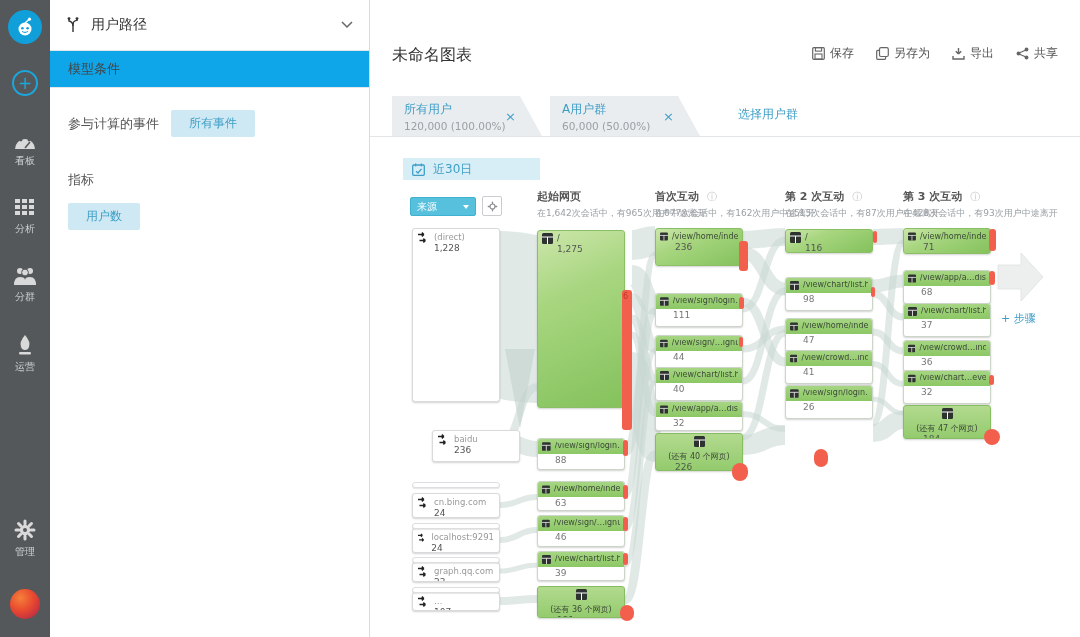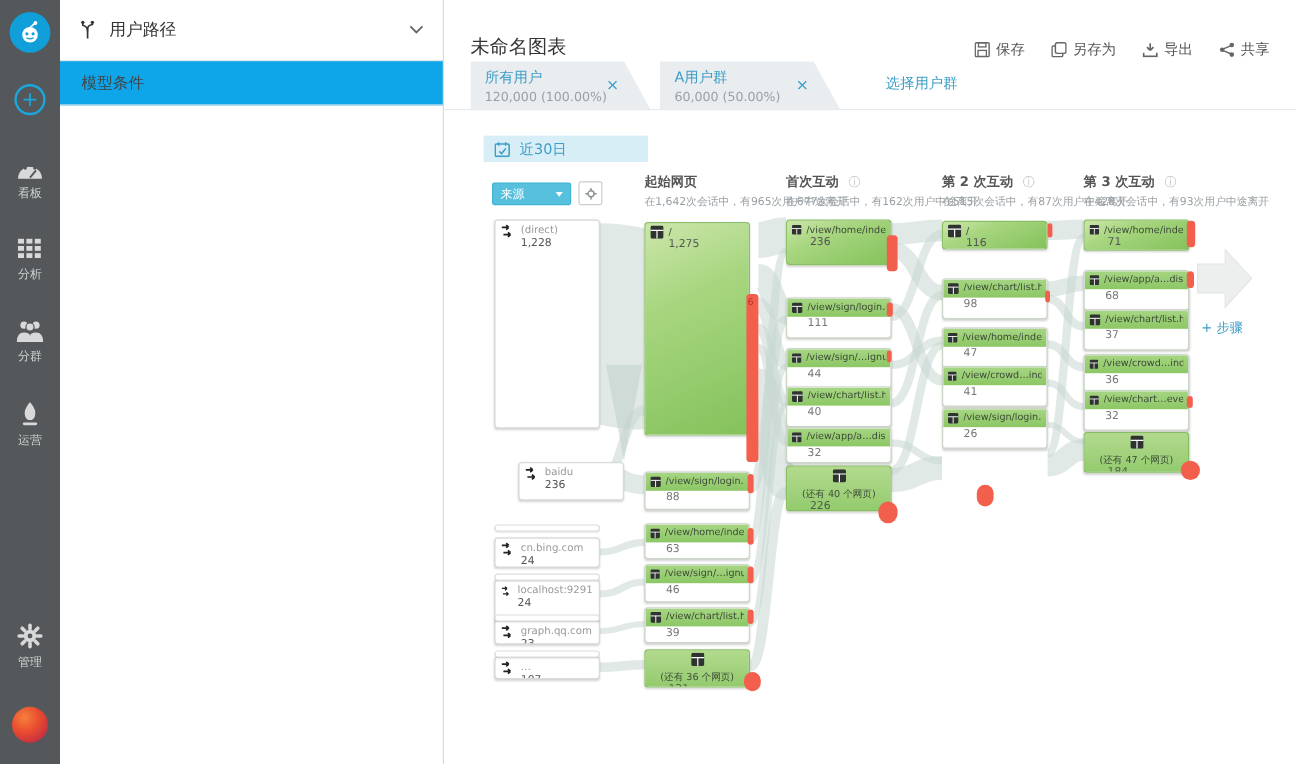--- a/index.html
+++ b/index.html
@@ -22,21 +22,21 @@
   .panel-hd .ttl { font-size:14px; color:#333; flex:1; }
   .sect { background:#0ea5e9; border-top:1px solid #e2e6e9; border-bottom:1px solid #e2e6e9; padding:9px 18px; font-size:13px; color:#444; }
   .panel-body { padding:22px 18px; }
   .row-lab { display:flex; align-items:center; gap:12px; margin-bottom:34px; }
   .row-lab .t { font-size:13px; color:#555; }
   .chip { background:#cfe9f4; color:#3f9ec6; font-size:12px; padding:5px 18px; border-radius:2px; cursor:pointer; display:inline-block; }
   .metric-lab { font-size:13px; color:#555; margin-bottom:14px; }
 
   
   .main { flex:1; display:flex; flex-direction:column; min-width:0; }
-  .mhdr { height:50px; display:flex; align-items:flex-end; padding:0 22px; }
+  .mhdr { height:50px; display:flex; align-items:flex-start; padding:0 22px;margin-top:45px; }
   .mhdr .ttl { font-size:16px; color:#333; flex:1; }
   .act { display:flex; align-items:center; gap:5px; margin-left:22px; font-size:12px; color:#555; cursor:pointer; }
   .act svg { display:block; }
 
   .tabbar { height:42px; background:#fff; display:flex; align-items:flex-end; padding-left:22px; border-bottom:1px solid #e2e6e9; }
   .tab { width:150px; height:40px; background:#e9edf0; clip-path:polygon(0 0, calc(100% - 22px) 0, 100% 100%, 0 100%); padding:5px 12px; margin-right:8px; position:relative; cursor:pointer; }
   .tab .nm { font-size:12px; color:#3f9ec6; }
   .tab .sub { font-size:10.5px; color:#9aa0a4; margin-top:2px; }
   .tab .x { position:absolute; right:26px; top:13px; color:#3f9ec6; font-size:13px; cursor:pointer; }
   .seg-link { font-size:12px; color:#3f9ec6; margin:0 0 13px 30px; cursor:pointer; }
@@ -172,20 +172,28 @@
         </g>
         <circle cx="3" cy="1.6" r="1.4" fill="#333"></circle>
           <circle cx="11" cy="1.6" r="1.4" fill="#333"></circle>
       </svg>
       <span class="ttl">用户路径</span>
       <svg width="12" height="8" viewBox="0 0 12 8">
         <path d="M1 1 L6 6 L11 1" stroke="#666" stroke-width="1.5" fill="none"></path>
       </svg>
     </div>
     <div class="sect">模型条件</div>
+    <div class="panel-body">
+      <div class="row-lab">
+        <span class="t">参与计算的事件</span>
+        <span class="chip">所有事件</span>
+      </div>
+      <div class="metric-lab">指标</div>
+      <span class="chip">用户数</span>
+    </div>
   </div>
 
   <div class="main">
     <div class="mhdr">
       <span class="ttl">未命名图表</span>
       <span class="act">
         <svg width="13" height="13" viewBox="0 0 13 13">
           <rect x="0.7" y="0.7" width="11.6" height="11.6" rx="1" fill="none" stroke="#666" stroke-width="1.2"></rect>
           <rect x="3.4" y="0.7" width="6.2" height="3.4" fill="none" stroke="#666" stroke-width="1.1"></rect>
           <rect x="3" y="7" width="7" height="5" fill="none" stroke="#666" stroke-width="1.1"></rect>
@@ -358,21 +366,21 @@
             <g stroke="#222" stroke-width="1.4" fill="none">
               <path d="M0 2.5 H6 M6 2.5 L3.8 0.6 M6 2.5 L3.8 4.4"></path>
               <path d="M1.5 8.5 H7.5 M7.5 8.5 L5.3 6.6 M7.5 8.5 L5.3 10.4"></path>
             </g>
           </svg>
           <div>
             <div class="lb">cn.bing.com</div>
             <div class="ct">24</div>
           </div>
         </div>
-        <div class="node src" style="left: 42px; top: 391px; height: 36px;">
+        <div class="node src" style="left: 42px; top: 391px; height: 25px;">
           <svg width="11" height="12" viewBox="0 0 11 12">
             <g stroke="#222" stroke-width="1.4" fill="none">
               <path d="M0 2.5 H6 M6 2.5 L3.8 0.6 M6 2.5 L3.8 4.4"></path>
               <path d="M1.5 8.5 H7.5 M7.5 8.5 L5.3 6.6 M7.5 8.5 L5.3 10.4"></path>
             </g>
           </svg>
           <div>
             <div class="lb">localhost:9291</div>
             <div class="ct">24</div>
           </div>

